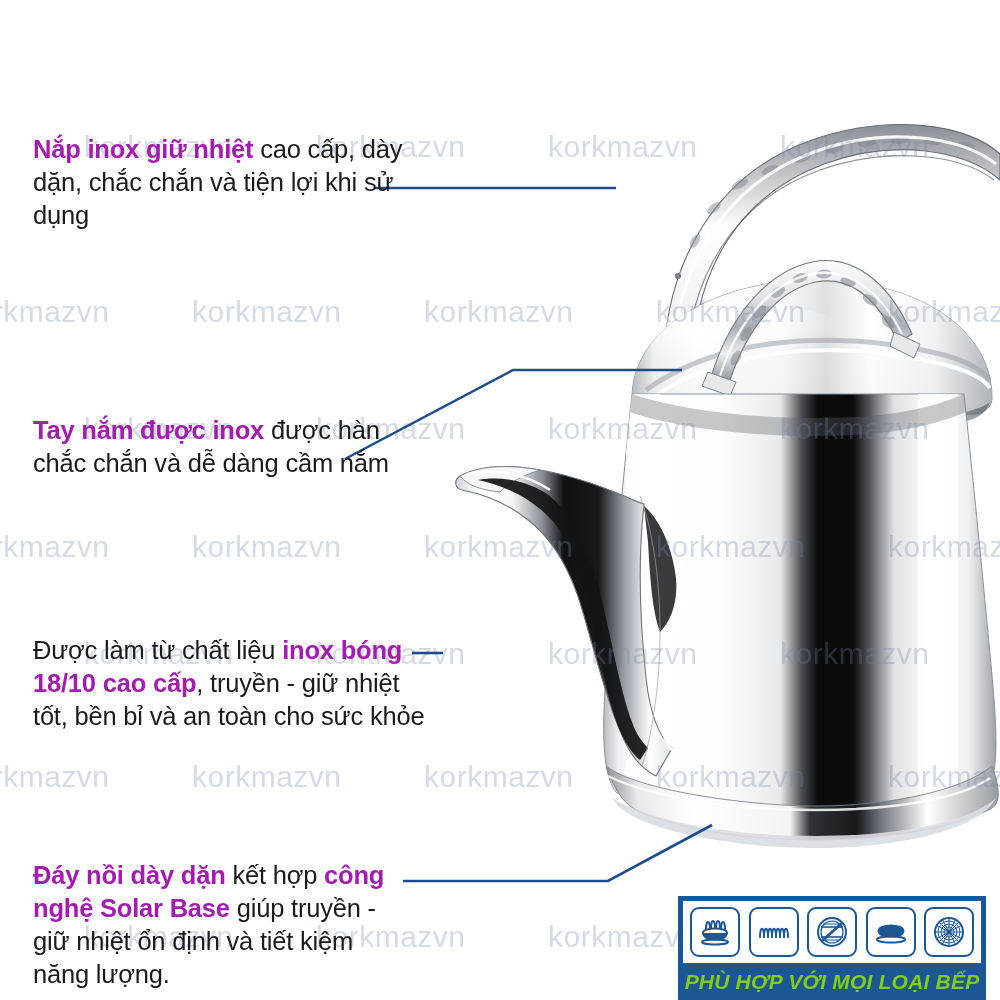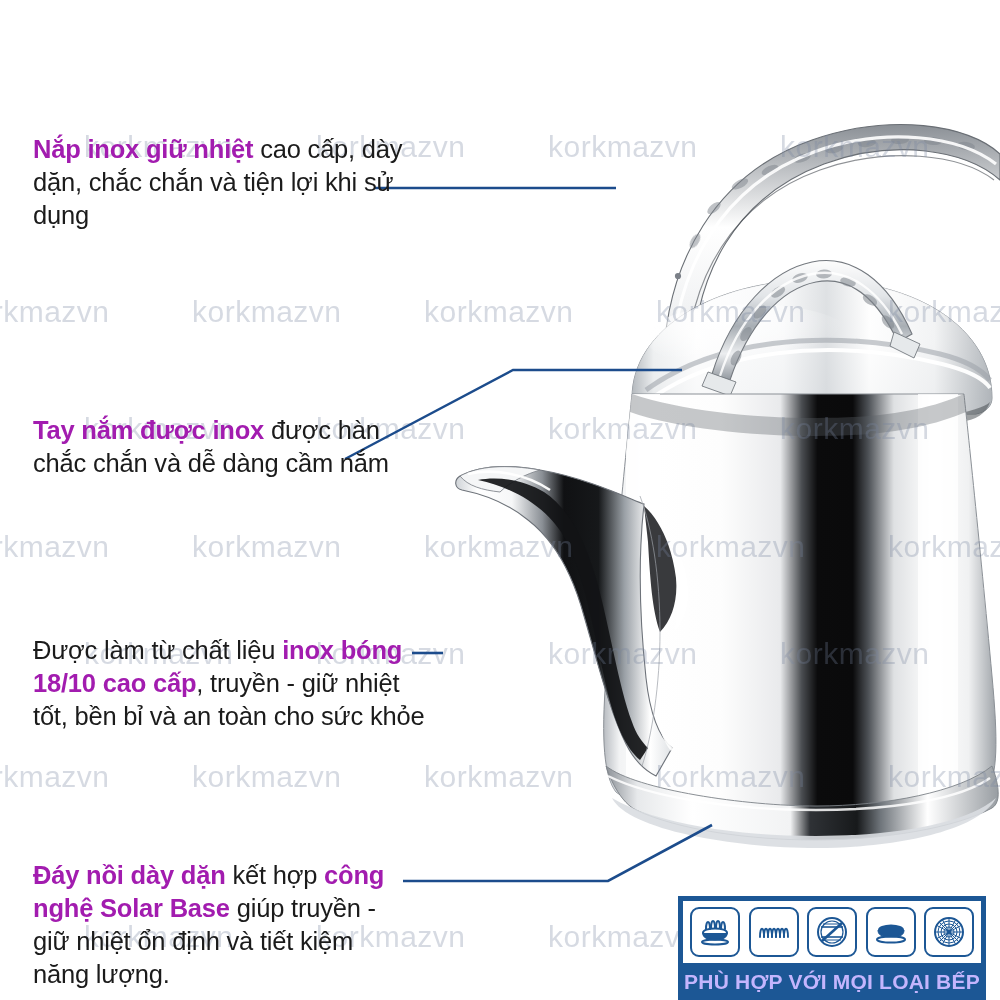--- a/index.html
+++ b/index.html
@@ -103,26 +103,27 @@
     display: flex;
     align-items: center;
     justify-content: center;
     background: #ffffff;
   }
   #badge-caption {
     height: 37px;
     display: flex;
     align-items: center;
     justify-content: center;
-    color: #c4b5fd;
+    color: #84cc16;
     font-family: "Liberation Sans", sans-serif;
     font-size: 21px;
     font-weight: 700;
     letter-spacing: 0.2px;
     white-space: nowrap;
+    font-style: italic;
   }
 </style>
 </head>
 <body>
 
 <div id="page">
 
   <div id="watermarks">
     <span class="wm" style="left:84px;  top:94px;">korkmazvn</span>
     <span class="wm" style="left:316px; top:94px;">korkmazvn</span>

